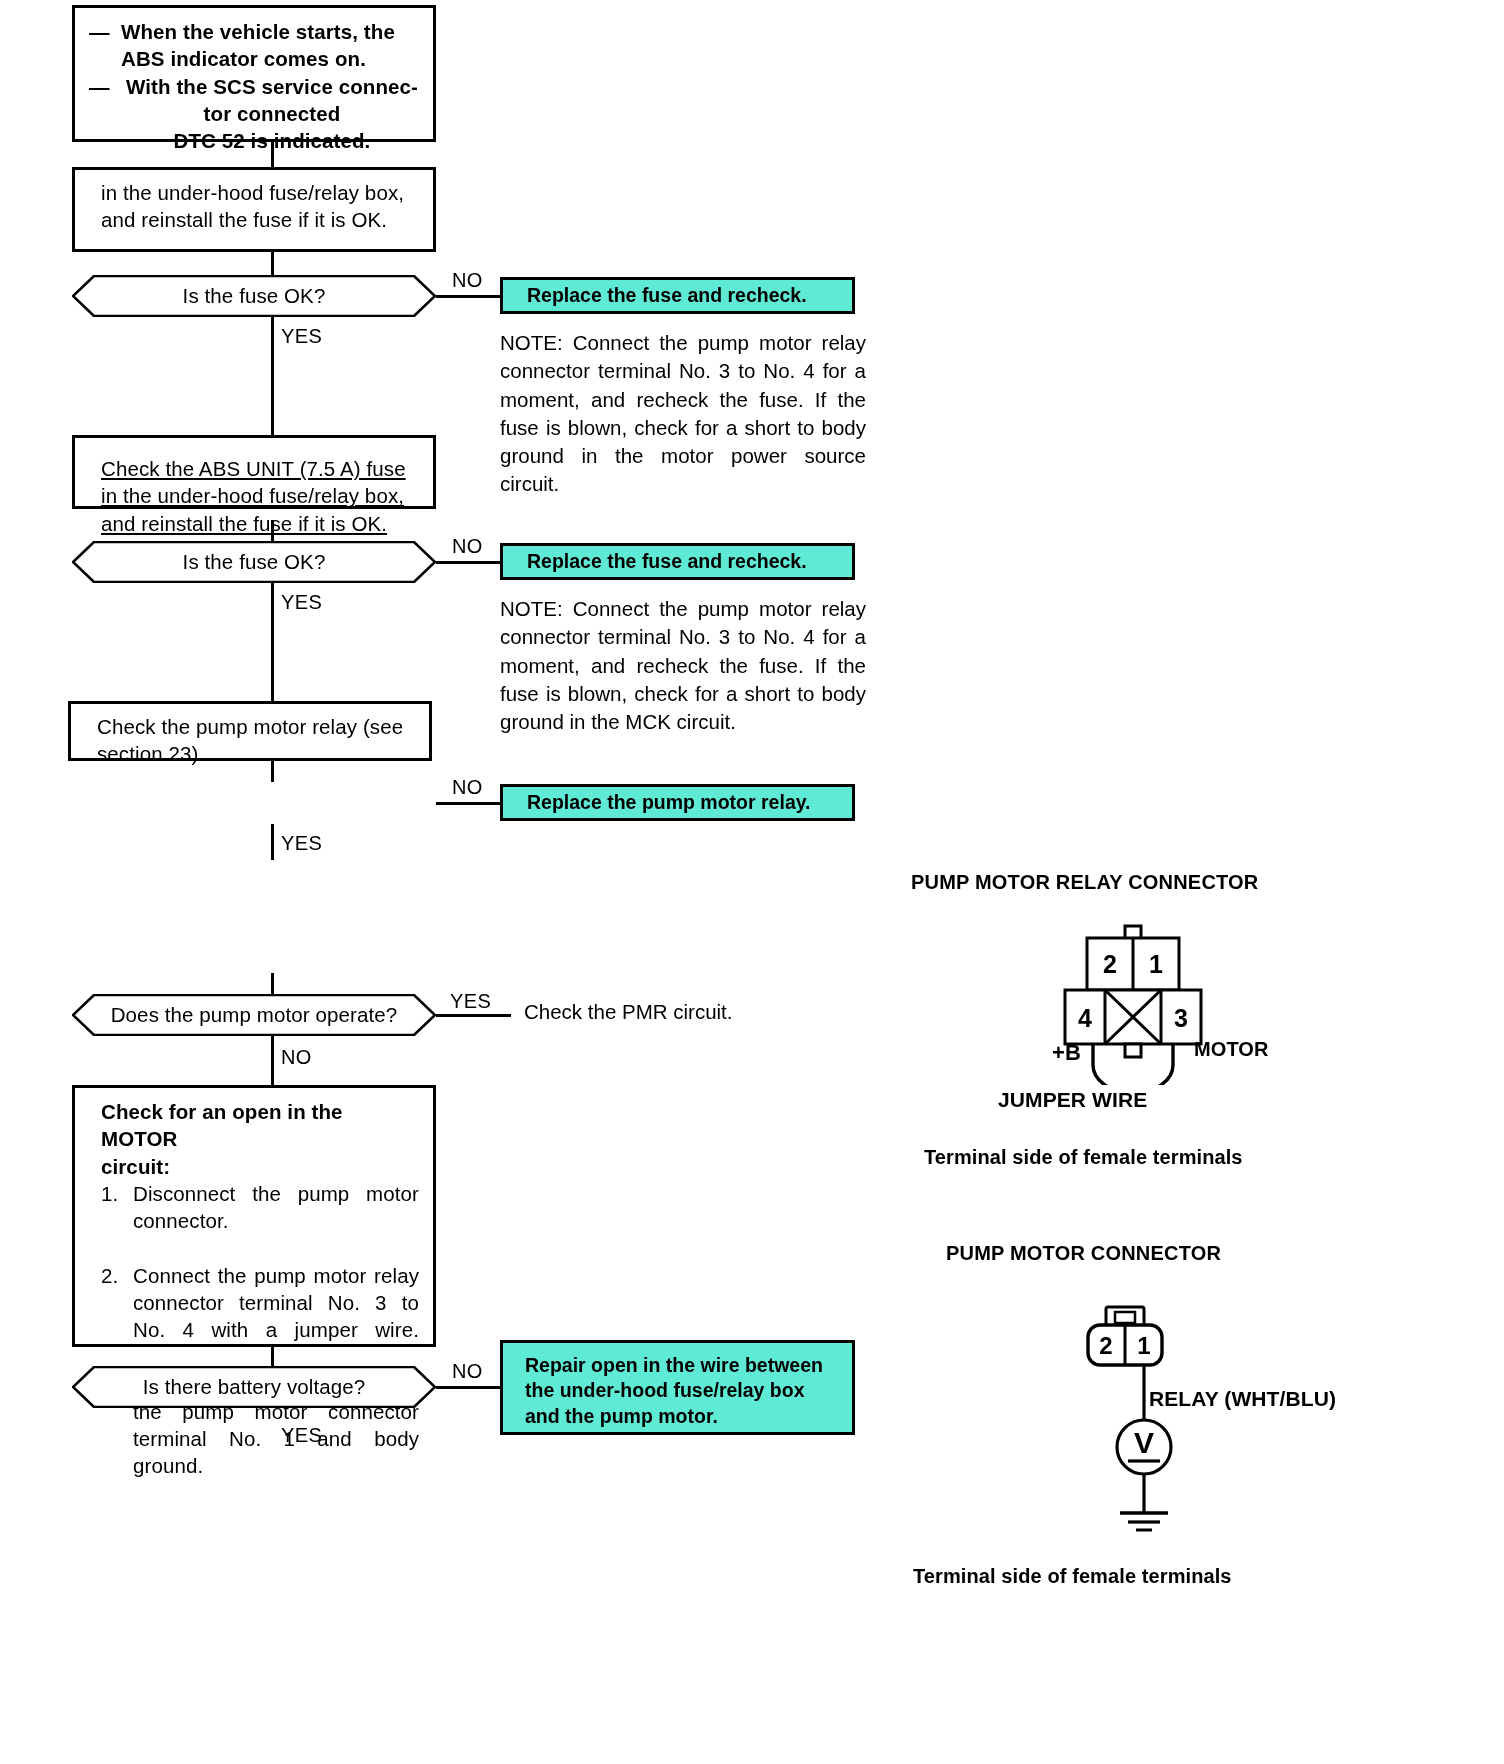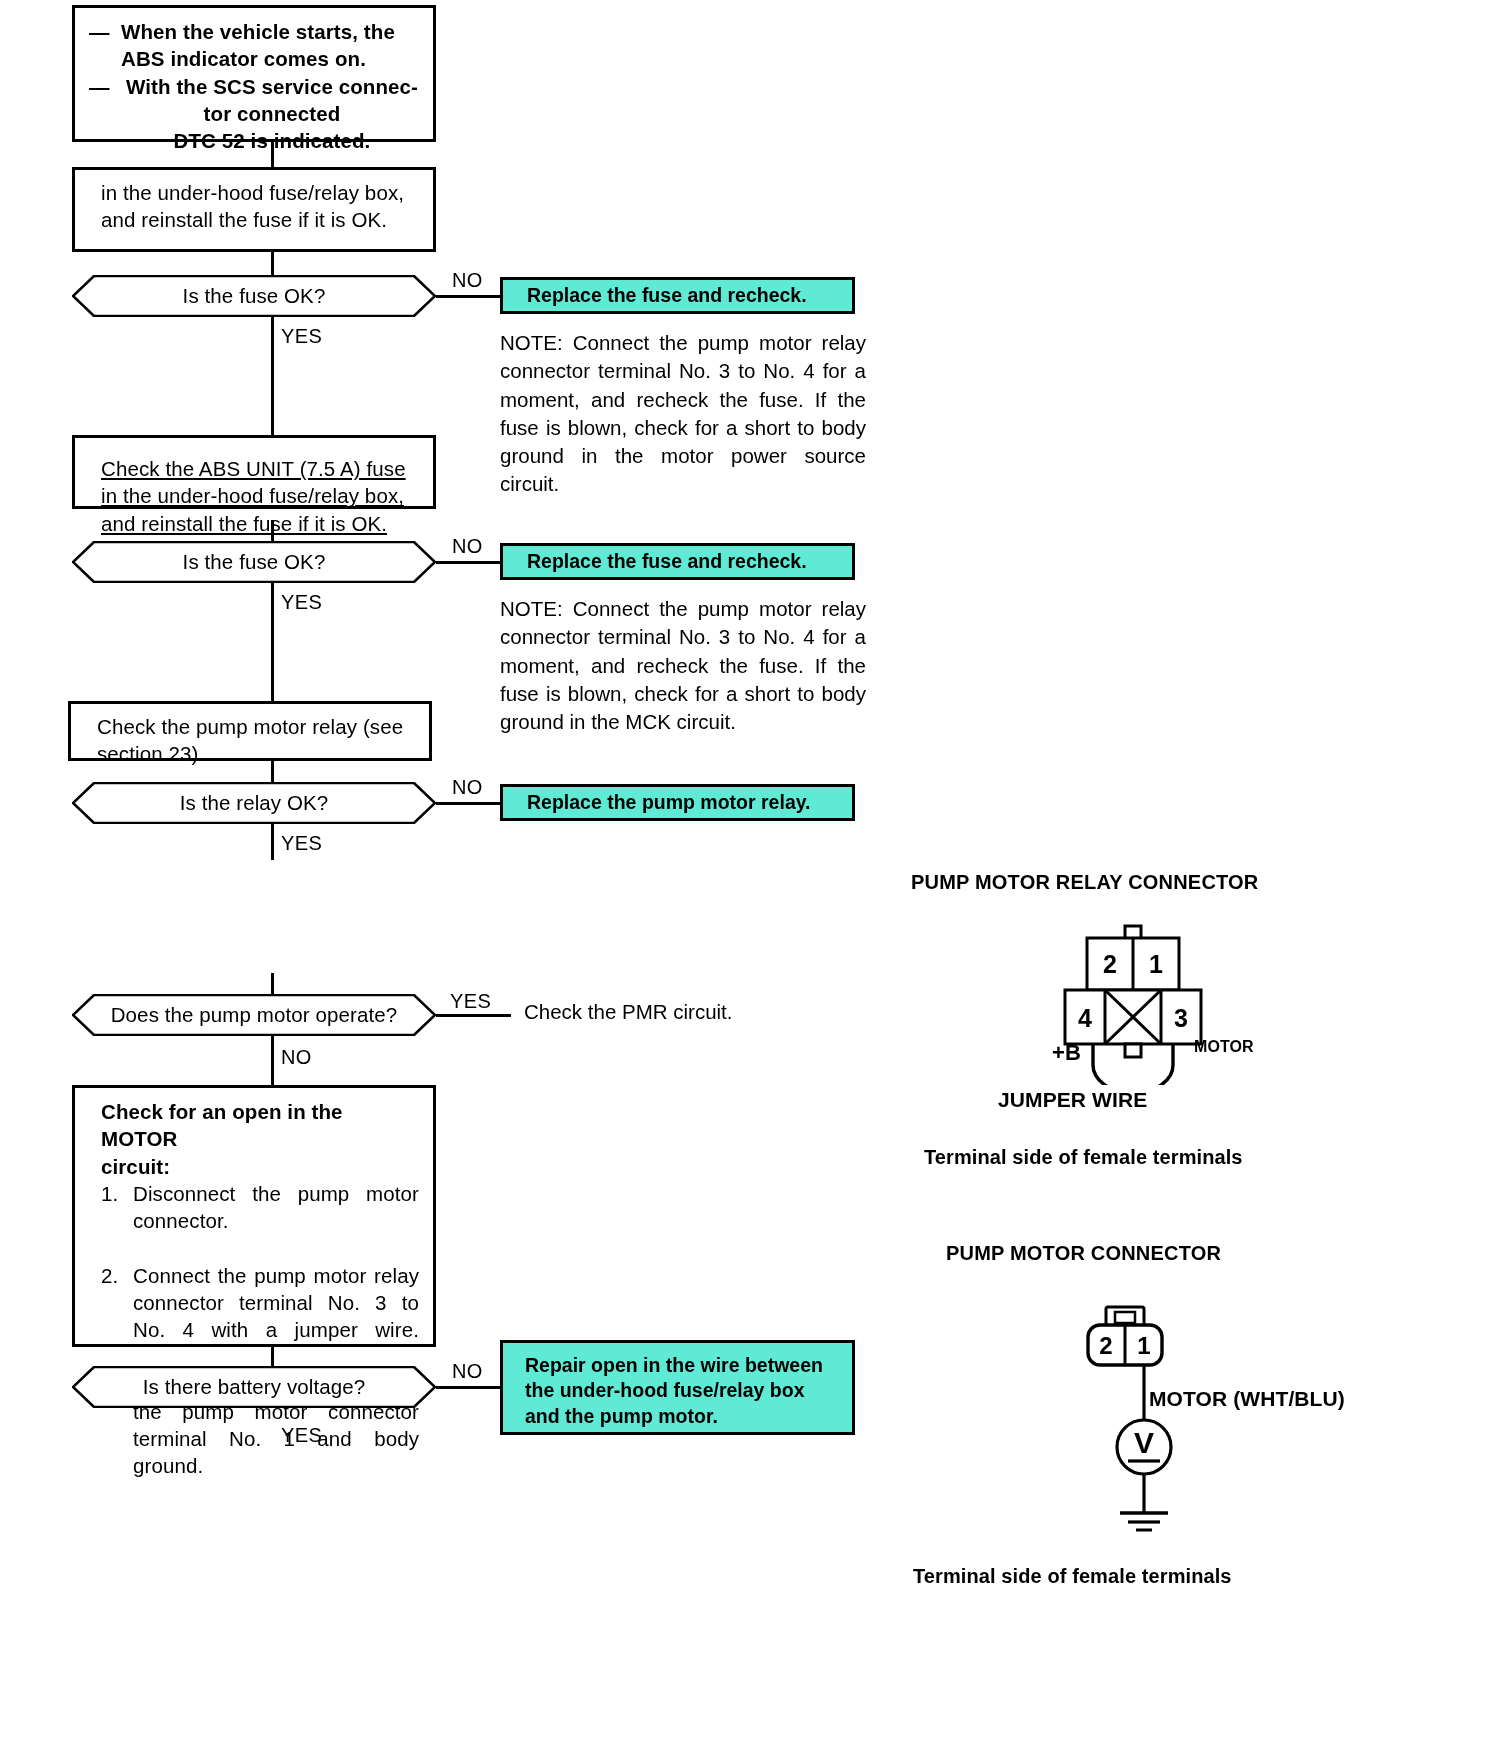--- a/index.html
+++ b/index.html
@@ -186,26 +186,20 @@
   </div>
   <div class="note" style="left:500px; top:595px; width:366px;">NOTE: Connect the pump motor relay connector terminal No. 3 to No. 4 for a moment, and recheck the fuse. If the fuse is blown, check for a short to body ground in the MCK circuit.</div>
 
   <div class="box" style="left:68px; top:701px; width:364px; height:60px; padding:9px 10px 9px 26px;">
     <div>Check the pump motor relay (see</div>
     <div>section 23).</div>
   </div>
 
   <div class="vline" style="left:271px; top:761px; height:21px;"></div>
 
-  <div class="hex" style="left:72px; top:782px; width:364px; height:42px;">
-    <svg width="364" height="42" viewBox="0 0 364 42">
-      <polygon points="22,1 342,1 363,21 342,41 22,41 1,21" fill="#fff" stroke="#000" stroke-width="2.6"></polygon>
-    </svg>
-    <div class="hex-label">Is the relay OK?</div>
-  </div>
   <div class="hline" style="left:436px; top:802px; width:64px;"></div>
   <div class="blabel" style="left:452px; top:776px;">NO</div>
   <div class="vline" style="left:271px; top:824px; height:36px;"></div>
   <div class="blabel" style="left:281px; top:832px;">YES</div>
 
   <div class="rbox" style="left:500px; top:784px; width:355px; height:37px;">
     <span>Replace the pump motor relay.</span>
   </div>
 
 
@@ -281,21 +275,21 @@
 
       <path d="M 68 129 L 68 150 A 40 28 0 0 0 148 150 L 148 129" fill="none" stroke="#000" stroke-width="3.4"></path>
 
       <text x="85" y="58" font-family="Liberation Sans, sans-serif" font-size="25" font-weight="bold" text-anchor="middle">2</text>
       <text x="131" y="58" font-family="Liberation Sans, sans-serif" font-size="25" font-weight="bold" text-anchor="middle">1</text>
       <text x="60" y="112" font-family="Liberation Sans, sans-serif" font-size="25" font-weight="bold" text-anchor="middle">4</text>
       <text x="156" y="112" font-family="Liberation Sans, sans-serif" font-size="25" font-weight="bold" text-anchor="middle">3</text>
     </svg>
   </div>
   <div class="rcap" style="left:1052px; top:1040px; font-size:22px;">+B</div>
-  <div class="rcap" style="left:1194px; top:1038px; font-size:16px;">MOTOR</div>
+  <div class="rcap" style="left:1194px; top:1038px; font-size:20px;">MOTOR</div>
   <div class="rcap" style="left:998px; top:1088px; font-size:21px;">JUMPER WIRE</div>
   <div class="rcap" style="left:924px; top:1146px; font-size:20px;">Terminal side of female terminals</div>
 
   <div class="rhead" style="left:946px; top:1242px;">PUMP MOTOR CONNECTOR</div>
 
   <div class="abs" style="left:1070px; top:1295px; width:260px; height:260px;">
     <svg width="260" height="260" viewBox="0 0 260 260">
 
       <rect x="36" y="12" width="38" height="20" rx="2" fill="#fff" stroke="#000" stroke-width="3"></rect>
       <rect x="45" y="17" width="20" height="11" fill="#fff" stroke="#000" stroke-width="2.5"></rect>
@@ -311,16 +305,16 @@
       <text x="74" y="158" font-family="Liberation Sans, sans-serif" font-size="30" font-weight="bold" text-anchor="middle">V</text>
       <line x1="58" y1="166" x2="90" y2="166" stroke="#000" stroke-width="3.2"></line>
 
       <line x1="74" y1="179" x2="74" y2="218" stroke="#000" stroke-width="3.2"></line>
 
       <line x1="50" y1="218" x2="98" y2="218" stroke="#000" stroke-width="3.6"></line>
       <line x1="58" y1="227" x2="90" y2="227" stroke="#000" stroke-width="3.2"></line>
       <line x1="66" y1="235" x2="82" y2="235" stroke="#000" stroke-width="3"></line>
     </svg>
   </div>
-  <div class="rcap" style="left:1149px; top:1387px; font-size:21px;">MOTOR (WHT/BLU)</div>
+  <div class="rcap" style="left:1149px; top:1387px; font-size:21px;">RELAY (WHT/BLU)</div>
   <div class="rcap" style="left:913px; top:1565px; font-size:20px;">Terminal side of female terminals</div>
 
 </div>
 
 </body></html>

